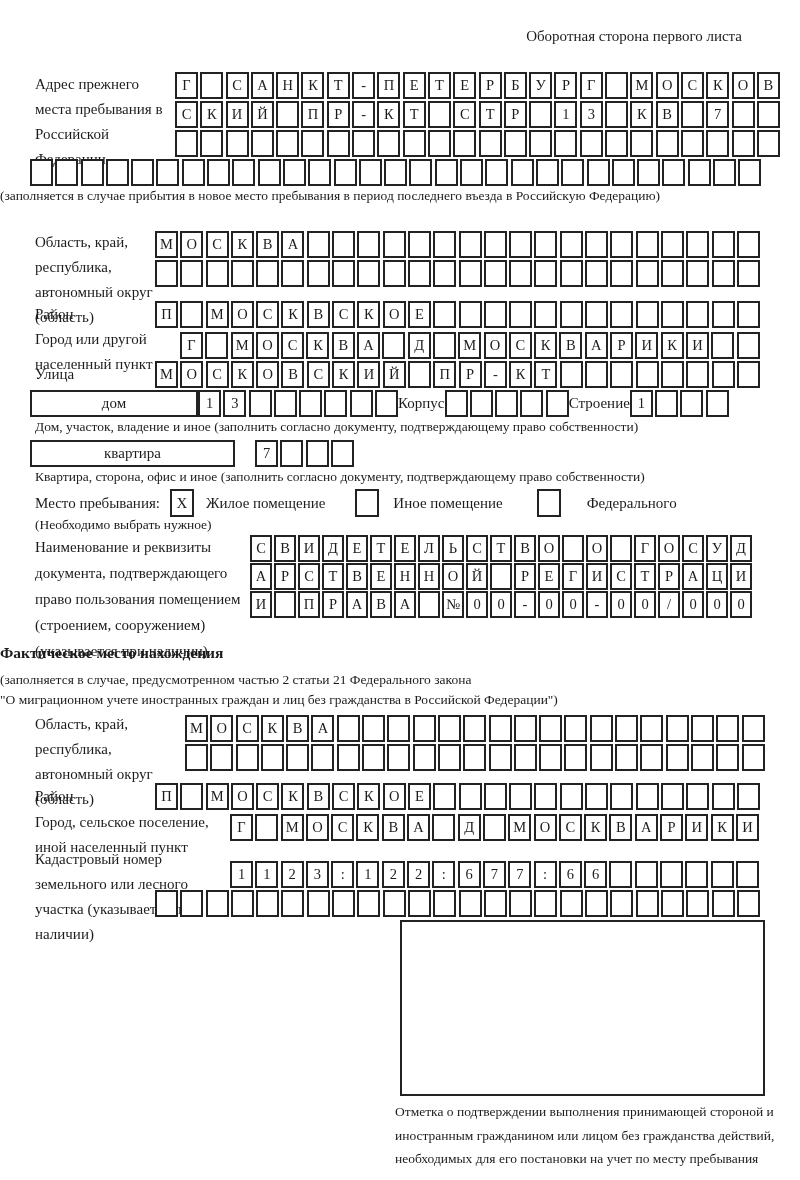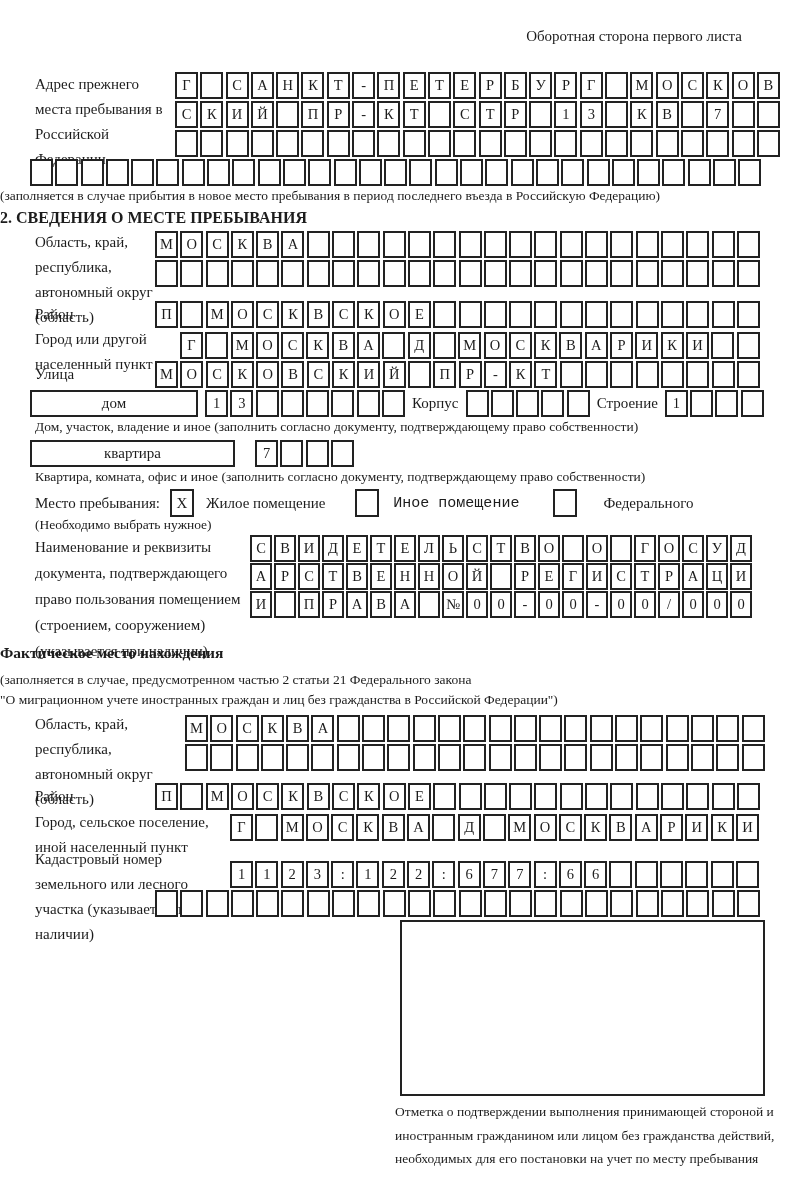--- a/index.html
+++ b/index.html
@@ -146,21 +146,20 @@
       <span class="cbox"></span>
       <span class="cbox"></span>
       <span class="cbox"></span>
       <span class="cbox"></span>
       <span class="cbox"></span>
       <span class="cbox"></span>
       <span class="cbox"></span>
     </div>
   <div class="abs note center" style="left:0; top:176px; width:800px;">(заполняется в случае прибытия в новое место пребывания в период последнего въезда в Российскую Федерацию)</div>
 
-  <div class="abs bold center" style="left:0; top:197px; width:800px; font-size:16px;">2. СВЕДЕНИЯ О МЕСТЕ ПРЕБЫВАНИЯ</div>
 
   <div class="abs lbl" style="left:35px; top:218px; width:125px;">Область, край, республика, автономный округ (область)</div>
   <div class="abs boxrow" style="left:155px; top:219px;">
       <span class="cbox">М</span>
       <span class="cbox">О</span>
       <span class="cbox">С</span>
       <span class="cbox">К</span>
       <span class="cbox">В</span>
       <span class="cbox">А</span>
       <span class="cbox"></span>
@@ -285,21 +284,21 @@
       <span class="cbox"></span>
       <span class="cbox"></span>
       <span class="cbox"></span>
       <span class="cbox"></span>
       <span class="cbox"></span>
       <span class="cbox"></span>
       <span class="cbox"></span>
       <span class="cbox"></span>
     </div>
 
-  <div class="abs inline-flex" style="left:30px; top:378px; gap:7px;align-items:flex-end;">
+  <div class="abs inline-flex" style="left:30px; top:378px; align-items:flex-end;">
     <span class="widebox" style="width:168px;">дом</span>
     <span class="boxrow">
         <span class="cbox">1</span>
         <span class="cbox">3</span>
         <span class="cbox"></span>
         <span class="cbox"></span>
         <span class="cbox"></span>
         <span class="cbox"></span>
         <span class="cbox"></span>
         <span class="cbox"></span>
@@ -324,28 +323,28 @@
 
   <div class="abs inline-flex" style="left:30px; top:428px; gap:20px;">
     <span class="widebox" style="width:205px;">квартира</span>
     <span class="boxrow">
         <span class="cbox">7</span>
         <span class="cbox"></span>
         <span class="cbox"></span>
         <span class="cbox"></span>
       </span>
   </div>
-  <div class="abs note" style="left:35px; top:457px;">Квартира, комната, офис и иное (заполнить согласно документу, подтверждающему право собственности)</div>
+  <div class="abs note" style="left:35px; top:457px;">Квартира, сторона, офис и иное (заполнить согласно документу, подтверждающему право собственности)</div>
 
   <div class="abs inline-flex" style="left:35px; top:477px;">
     <span>Место пребывания:</span>
     <span class="checkbox" style="margin-left:10px;">X</span>
     <span style="margin-left:12px;">Жилое помещение</span>
     <span class="checkbox" style="margin-left:30px;"></span>
-    <span style="margin-left:14px;font-family:Liberation Mono, monospace;">Иное помещение</span>
+    <span style="margin-left:14px;">Иное помещение</span>
     <span class="checkbox" style="margin-left:34px;"></span>
     <span style="margin-left:26px;">Федерального</span>
   </div>
   <div class="abs note center" style="left:35px; top:505px; width:600px;">(Необходимо выбрать нужное)</div>
 
   <div class="abs" style="left:35px; top:522px; width:208px; line-height:26px;">Наименование и реквизиты документа, подтверждающего право пользования помещением (строением, сооружением) (указывается при наличии)</div>
   <div class="abs boxrow row-tight" style="left:250px; top:523px;">
       <span class="cbox">С</span>
       <span class="cbox">В</span>
       <span class="cbox">И</span>

